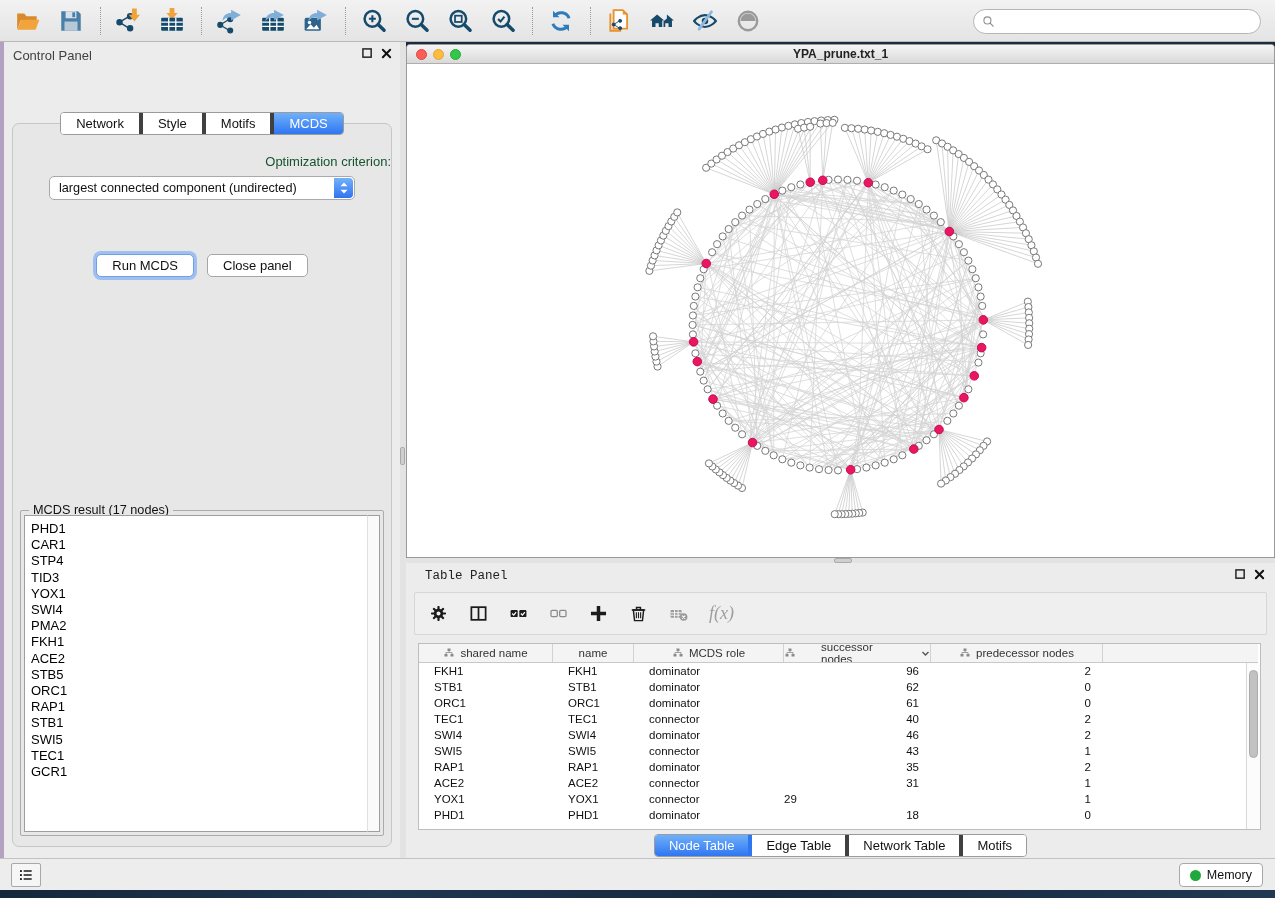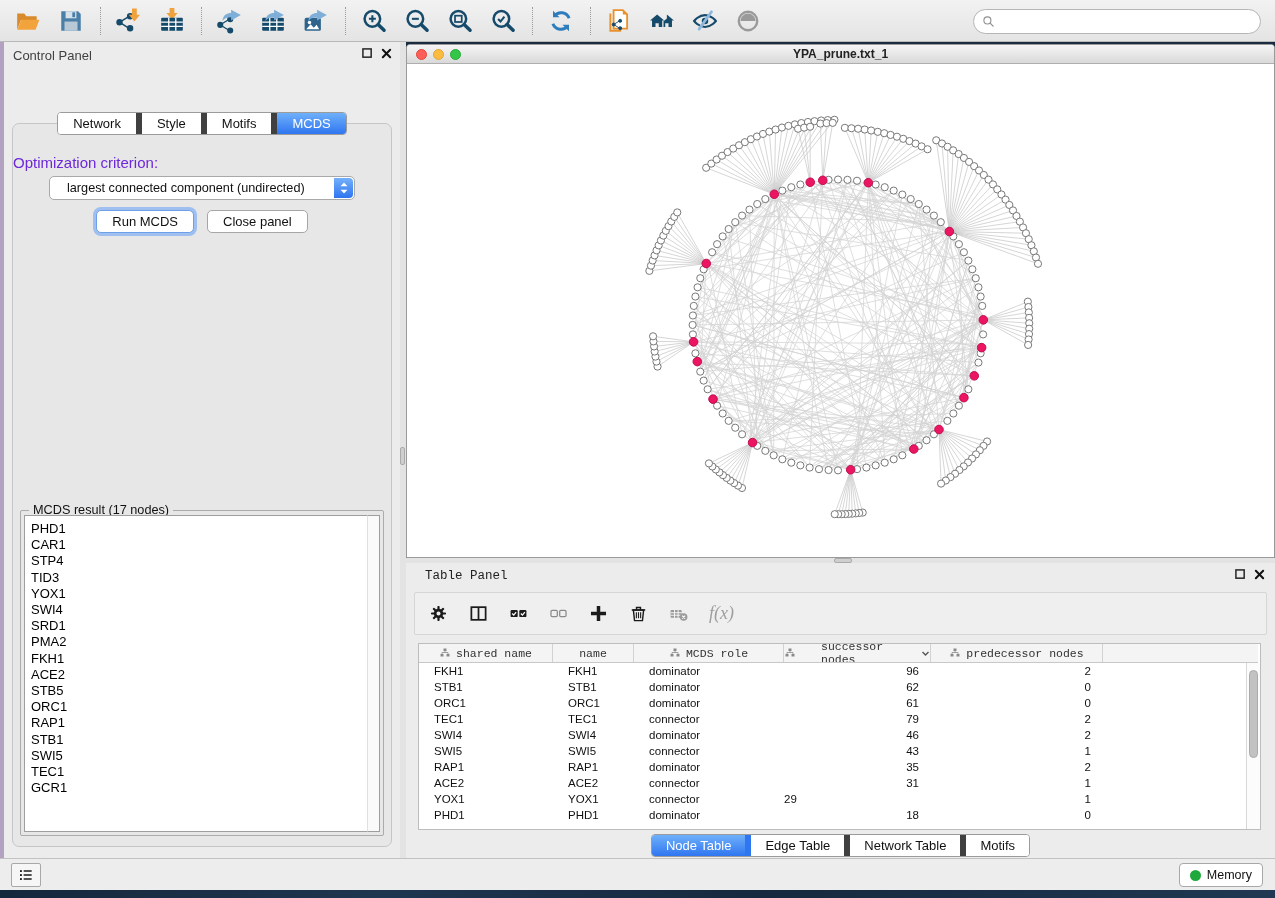--- a/index.html
+++ b/index.html
@@ -22,36 +22,36 @@
   .bottom-strip { position:absolute; left:0; top:890px; width:1275px; height:8px;
     background:linear-gradient(90deg,#15273b,#1f3650 30%,#16293e 60%,#203852); }
 
   
   .control-panel { position:absolute; left:4px; top:42px; width:396px; height:816px; background:#ececec; }
   .cp-header { position:absolute; left:0; top:0; right:0; height:26px; }
   .panel-title { position:absolute; left:9px; top:6px; font-size:13px; color:#404040;text-align:right; }
   .panel-btns { position:absolute; right:8px; top:6px; display:flex; gap:8px; }
   .panel-btns svg { width:11px; height:11px; cursor:pointer; }
   .seg-tabs { display:flex; border:1px solid #9b9b9b; border-radius:4px; overflow:hidden; background:#fff; height:23px; }
-  .seg-tab { padding:0 15px; font-size:13px; color:#111; display:flex; align-items:center; border-right:6px solid #404040; cursor:pointer; background:#fff; }
+  .seg-tab { padding:0 15px; font-size:13px; color:#111; display:flex; align-items:center; border-right:4px solid #404040; cursor:pointer; background:#fff; }
   .seg-tab:last-child { border-right:none; }
   .seg-tab.sel { background:linear-gradient(#6fb0fa,#2f76f1); color:#fff; border-right-color:#2f76f1; }
   .cp-tabs-wrap { position:absolute; left:0; top:70px; width:100%; display:flex; justify-content:center; z-index:2; }
   .cp-inner { position:absolute; left:8px; right:8px; top:81px; bottom:11px; background:#e7e7e7;
     border:1px solid #c6c6c6; border-radius:7px; }
-  .opt-label { position:absolute; top:30px; width:100%; text-align:left; font-size:15px; color:#6d28d9; }
+  .opt-label { position:absolute; top:30px; width:100%; text-align:right; font-size:13px; color:#14532d; }
   .dropdown { position:absolute; left:36px; right:36px; top:52px; height:24px; background:#fff;
     border:1px solid #a9a9a9; border-radius:5px; cursor:pointer; }
-  .dd-text { position:absolute; left:17px; top:4px; font-size:12.7px; color:#111; white-space:nowrap; }
+  .dd-text { position:absolute; left:9px; top:4px; font-size:12.7px; color:#111; white-space:nowrap; }
   .dd-step { position:absolute; right:1px; top:1px; bottom:1px; width:19px; border-radius:0 4px 4px 0;
     background:linear-gradient(#74b1fb,#2e74f0); display:flex; align-items:center; justify-content:center; }
   .dd-step svg { width:10px; height:14px; }
   .btn-row { position:absolute; top:86px; width:100%; display:flex; justify-content:center; gap:13px; }
   .mac-btn { height:23px; padding:0 15px; background:#fff; border:1px solid #a6a6a6; border-radius:5px;
-    font-size:13px; color:#111; font-family:"Liberation Sans",sans-serif; cursor:pointer; }
+    font-size:13px; color:#111; font-family:"Liberation Sans",sans-serif; cursor:pointer;margin-top:44px; }
   .mac-btn.focused { box-shadow:0 0 0 3px rgba(110,165,245,.6); border-color:#6ea0e8; }
   .result-group { position:absolute; left:7px; right:7px; top:386px; bottom:10px; border:1px solid #ababab; border-radius:2px; }
   .group-legend { position:absolute; left:8px; top:-8px; background:#e7e7e7; padding:0 4px; font-size:12.7px; color:#111; }
   .result-list { position:absolute; left:3px; right:16px; top:4px; bottom:3px; background:#fff;
     border:1px solid #9e9e9e; border-right:none; padding:5px 0 0 6px; font-size:13px; line-height:16.2px; color:#000; overflow:hidden; }
   .result-scroll { position:absolute; right:3px; top:4px; bottom:3px; width:13px; background:#fafafa;
     border:1px solid #9e9e9e; border-left:1px solid #e0e0e0; }
 
   
   .vsplit { position:absolute; left:400px; top:42px; width:6px; height:816px; background:#e3e3e3; cursor:col-resize; }
@@ -76,21 +76,21 @@
   .tp-title { position:absolute; left:19px; top:6px; font-size:12.5px; color:#222; }
   .tp-btns { position:absolute; right:10px; top:6px; display:flex; gap:8px; }
   .tp-btns svg { width:11px; height:11px; cursor:pointer; }
   .tp-toolbar { position:absolute; left:8px; right:8px; top:29px; height:43px; background:#efefef;
     border:1px solid #d6d6d6; border-radius:2px; display:flex; align-items:center; padding-left:14px; gap:21px; }
   .tp-tool { border:none; background:transparent; cursor:pointer; display:flex; align-items:center; }
   .tp-tool svg { width:19px; height:19px; }
   .tp-tool.fx { font-family:"Liberation Serif",serif; font-style:italic; font-size:18px; color:#9e9e9e; }
   .tp-tool.disabled { cursor:default; }
   .tbl-outer { position:absolute; left:12px; top:80px; width:843px; height:187px; background:#fff; border:1px solid #bdbdbd; }
-  .tbl-head { position:absolute; left:0; top:0; right:2px; height:19px; background:#f4f4f4; border-bottom:1px solid #c8c8c8; display:flex;font-family:Liberation Mono, monospace; }
+  .tbl-head { position:absolute; left:0; top:0; right:2px; height:19px; background:#f4f4f4; border-bottom:1px solid #c8c8c8; display:flex; }
   .th { display:flex; align-items:center; justify-content:center; gap:5px; font-size:11.5px; color:#333;
     border-right:1px solid #d2d2d2; height:100%; overflow:hidden; }
   .th svg.tree { width:12px; height:12px; flex:none; }
   .th svg.chev { width:9px; height:9px; flex:none; }
   .tbl-rows { position:absolute; left:0; top:19px; right:14px; bottom:0; overflow:hidden; }
   .tr { display:flex; height:16px; }
   .td { font-size:11.5px; color:#111; line-height:16px; white-space:nowrap; overflow:hidden; }
   .vscroll { position:absolute; right:0; top:19px; width:14px; bottom:0; background:#fcfcfc; border-left:1px solid #d8d8d8; }
   .vthumb { position:absolute; left:2px; top:7px; width:9px; height:88px; background:#c2c2c2; border:1px solid #ababab; border-radius:6px; }
   .tp-tabs-wrap { position:absolute; left:0; right:0; top:271px; display:flex; justify-content:center; }
@@ -307,21 +307,20 @@
     </div>
     <div class="result-group">
       <span class="group-legend">MCDS result (17 nodes)</span>
       <div class="result-list" id="result-list">
           <div>PHD1</div>
           <div>CAR1</div>
           <div>STP4</div>
           <div>TID3</div>
           <div>YOX1</div>
           <div>SWI4</div>
-          <div>SRD1</div>
           <div>PMA2</div>
           <div>FKH1</div>
           <div>ACE2</div>
           <div>STB5</div>
           <div>ORC1</div>
           <div>RAP1</div>
           <div>STB1</div>
           <div>SWI5</div>
           <div>TEC1</div>
           <div>GCR1</div>
@@ -1108,21 +1107,21 @@
           <div class="td" style="width: 134px; flex: 0 0 auto; text-align: left; padding: 0px 0px 0px 15px;">ORC1</div>
           <div class="td" style="width: 81px; flex: 0 0 auto; text-align: left; padding: 0px 0px 0px 15px;">ORC1</div>
           <div class="td" style="width: 150px; flex: 0 0 auto; text-align: left; padding: 0px 0px 0px 15px;">dominator</div>
           <div class="td" style="width: 147px; flex: 0 0 auto; text-align: right; padding: 0px 12px 0px 0px;">61</div>
           <div class="td" style="width: 172px; flex: 0 0 auto; text-align: right; padding: 0px 12px 0px 0px;">0</div>
         </div>
         <div class="tr">
           <div class="td" style="width: 134px; flex: 0 0 auto; text-align: left; padding: 0px 0px 0px 15px;">TEC1</div>
           <div class="td" style="width: 81px; flex: 0 0 auto; text-align: left; padding: 0px 0px 0px 15px;">TEC1</div>
           <div class="td" style="width: 150px; flex: 0 0 auto; text-align: left; padding: 0px 0px 0px 15px;">connector</div>
-          <div class="td" style="width: 147px; flex: 0 0 auto; text-align: right; padding: 0px 12px 0px 0px;">79</div>
+          <div class="td" style="width: 147px; flex: 0 0 auto; text-align: right; padding: 0px 12px 0px 0px;">40</div>
           <div class="td" style="width: 172px; flex: 0 0 auto; text-align: right; padding: 0px 12px 0px 0px;">2</div>
         </div>
         <div class="tr">
           <div class="td" style="width: 134px; flex: 0 0 auto; text-align: left; padding: 0px 0px 0px 15px;">SWI4</div>
           <div class="td" style="width: 81px; flex: 0 0 auto; text-align: left; padding: 0px 0px 0px 15px;">SWI4</div>
           <div class="td" style="width: 150px; flex: 0 0 auto; text-align: left; padding: 0px 0px 0px 15px;">dominator</div>
           <div class="td" style="width: 147px; flex: 0 0 auto; text-align: right; padding: 0px 12px 0px 0px;">46</div>
           <div class="td" style="width: 172px; flex: 0 0 auto; text-align: right; padding: 0px 12px 0px 0px;">2</div>
         </div>
         <div class="tr">

